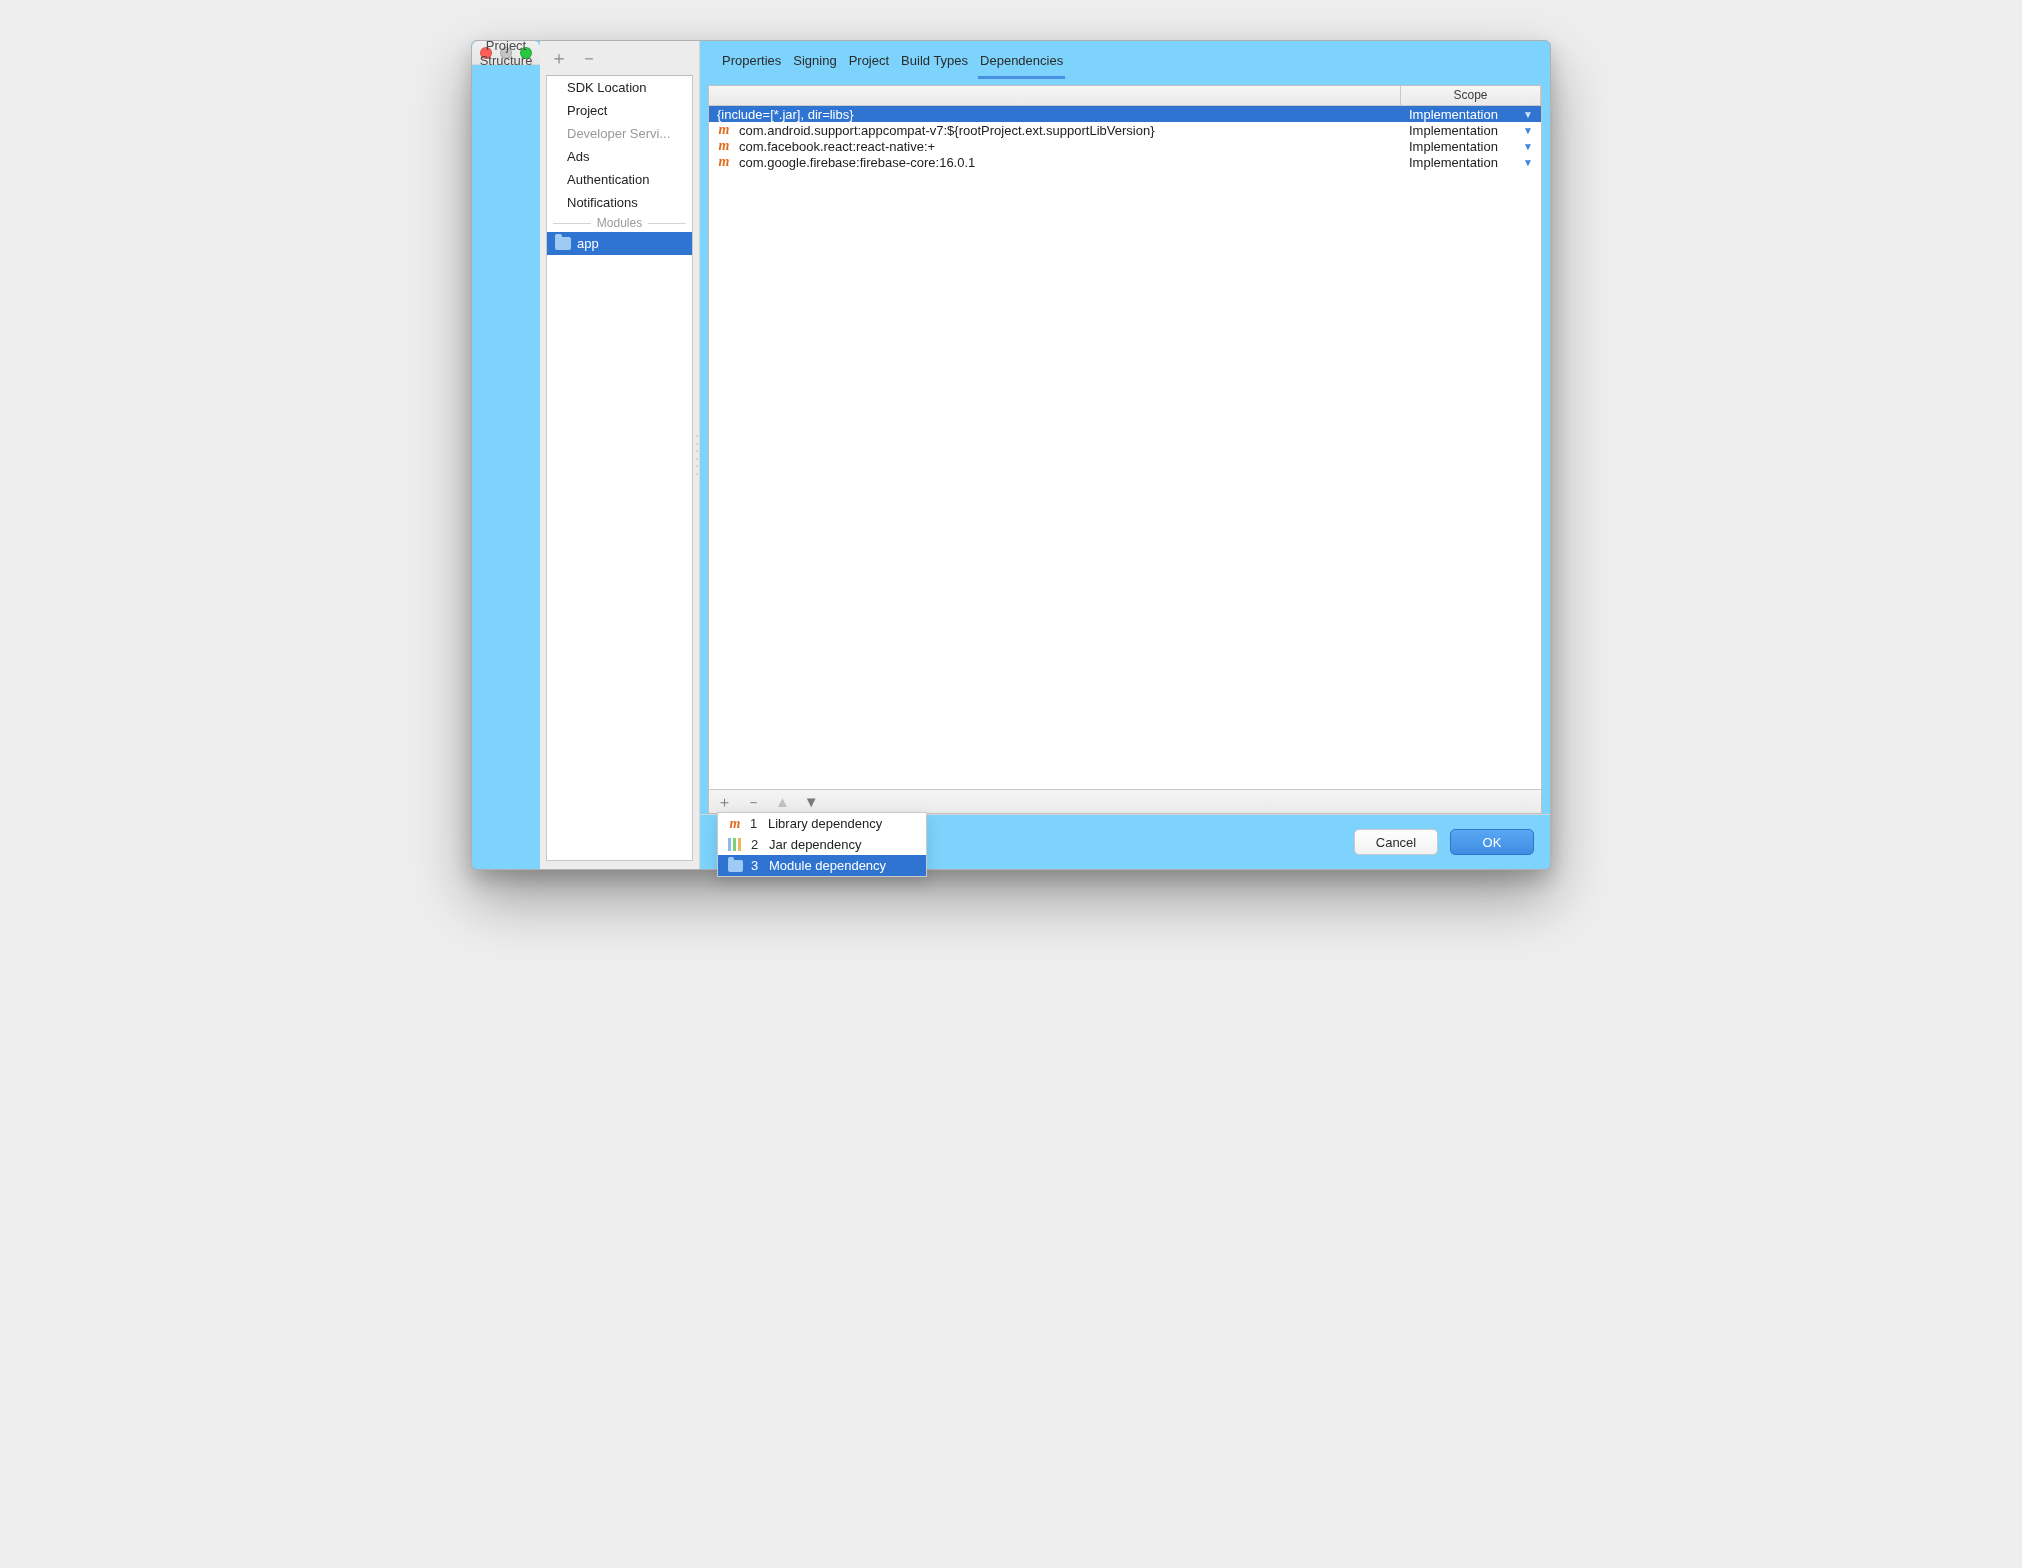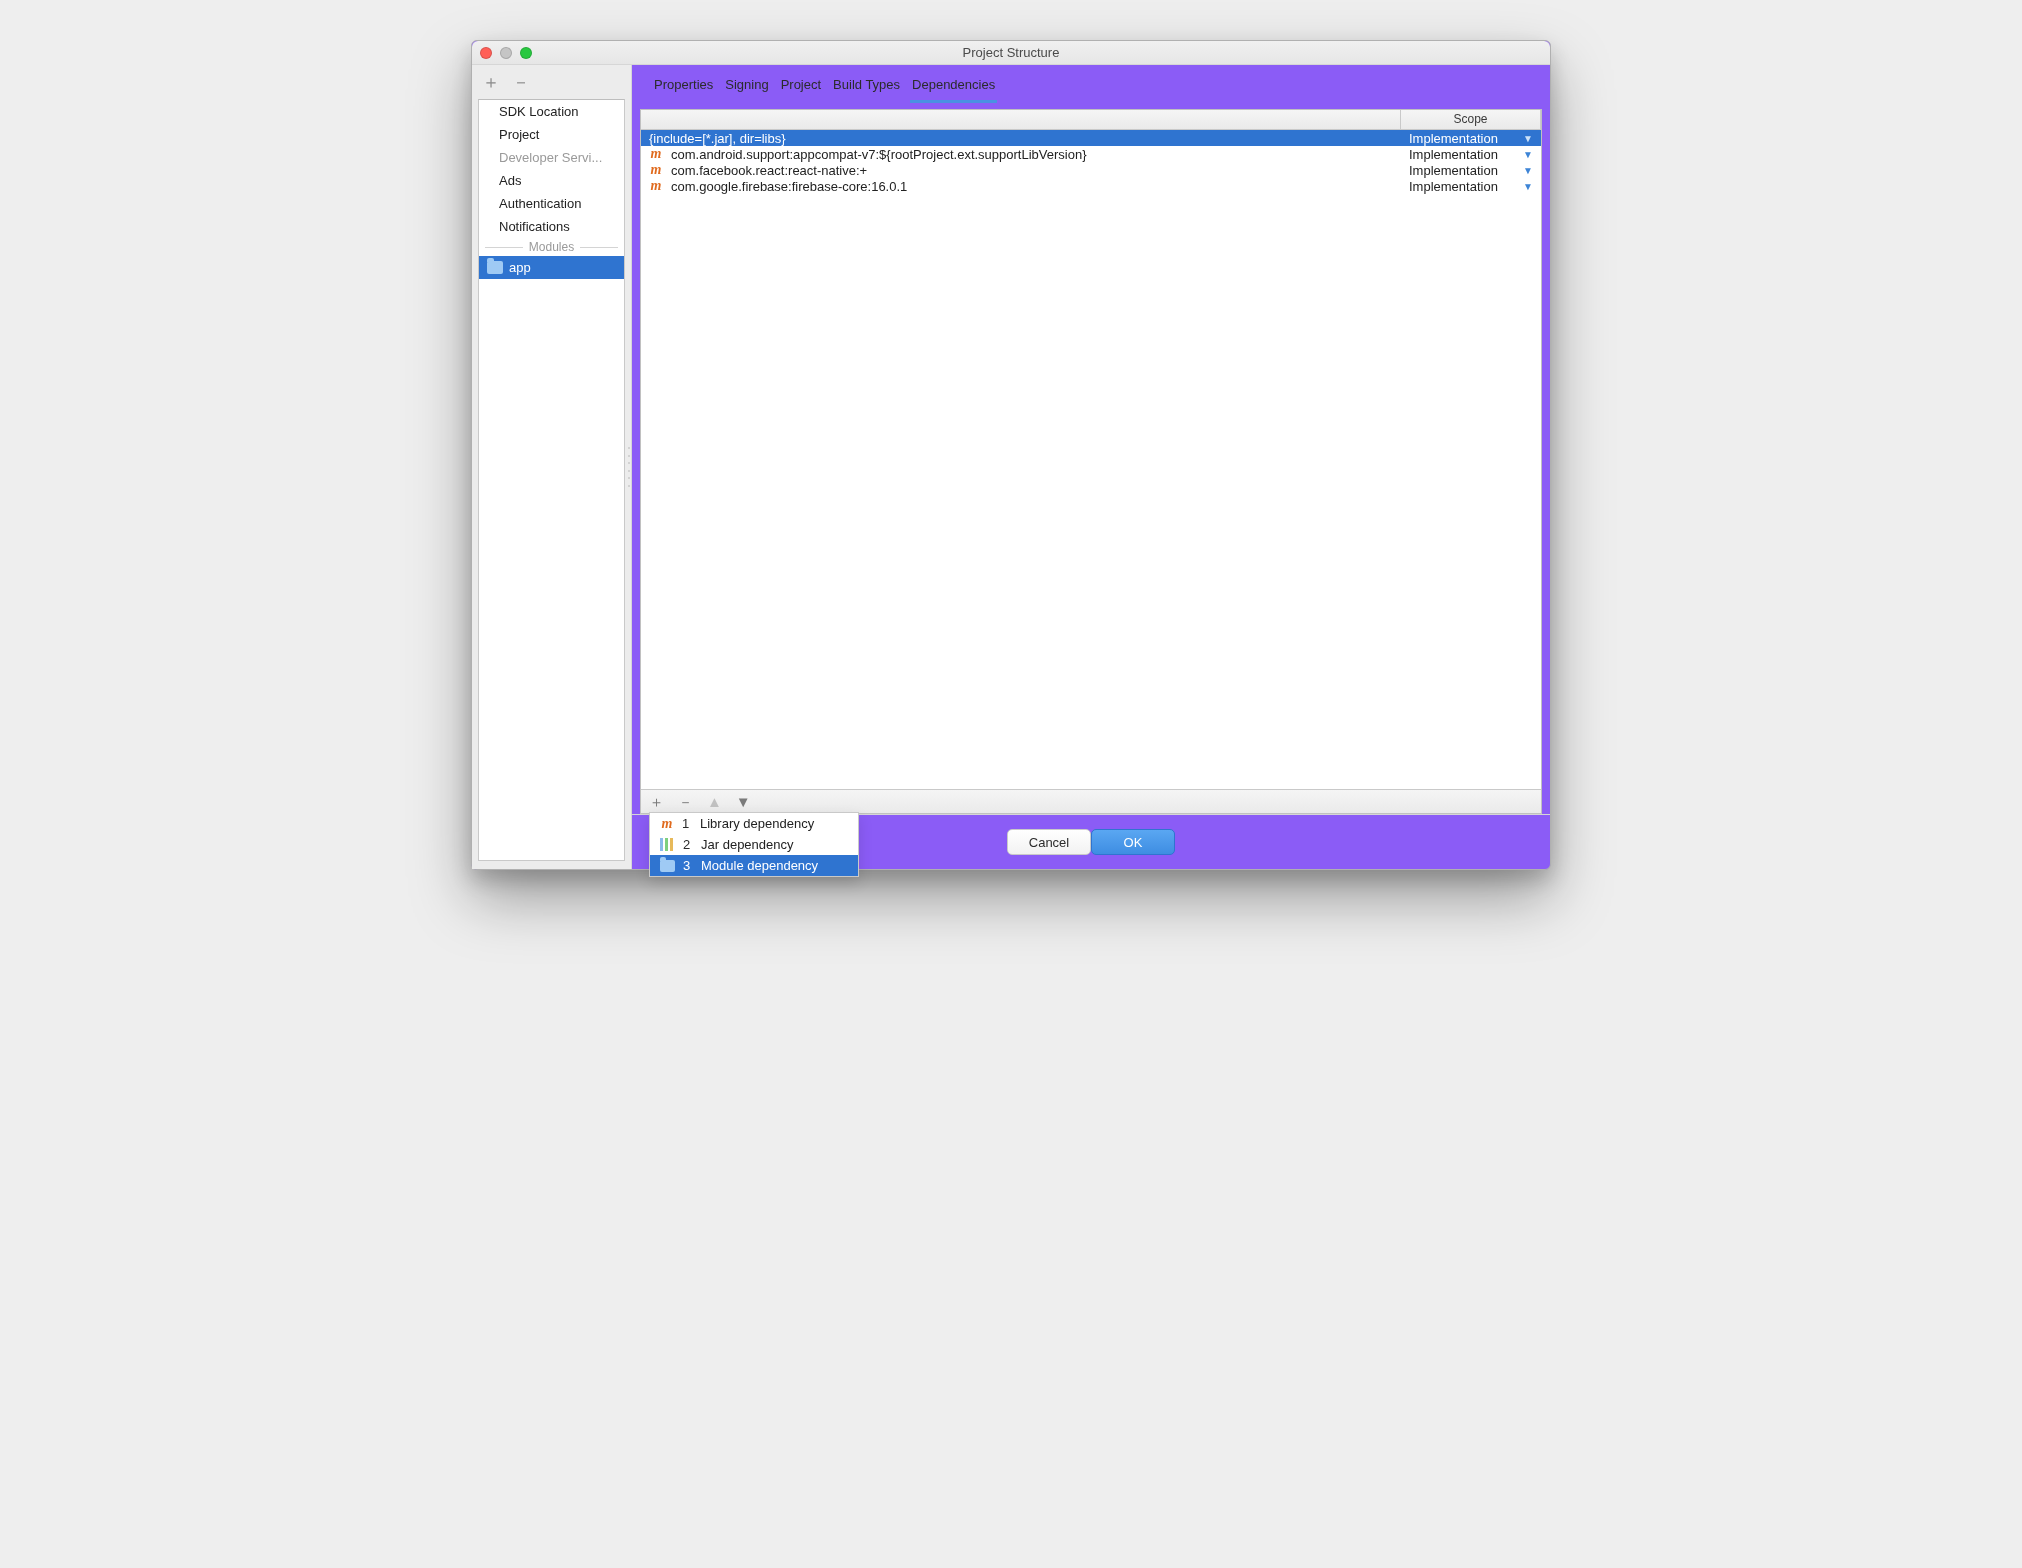--- a/index.html
+++ b/index.html
@@ -10,26 +10,26 @@
     background: #eeeeee;
     display: flex;
     align-items: flex-start;
     justify-content: center;
     padding: 40px 60px 120px 60px;
     color: #222;
   }
   .window {
     width: 1080px;
     height: 830px;
-    background: #8b5cf6;
+    background: #7dd3fc;
     border: 1px solid #b0b0b0;
     border-radius: 6px;
     box-shadow: 0 28px 60px rgba(0,0,0,.35), 0 10px 20px rgba(0,0,0,.18);
     display: flex;
-    flex-direction: column;
+    flex-direction: row;
     overflow: visible;
     position: relative;
   }
   
   .titlebar {
     height: 24px;
     display: flex;
     align-items: center;
     padding: 0 8px;
     border-bottom: 1px solid #d6d6d6;
@@ -167,21 +167,21 @@
   
   .grip {
     position:absolute; left:-6px; top:50%; transform:translateY(-50%);
     width:6px; height:40px; display:flex; flex-direction:column; justify-content:space-between; align-items:center;
     opacity:.35;
   }
   .grip span{ width:2px; height:2px; background:#888; border-radius:50%; }
 
   
   .footer {
-    display:flex; justify-content:center; 
+    display:flex; justify-content:flex-end; gap:12px;
     padding:14px 16px;
     border-top:1px solid #d6d6d6;
   }
   .btn {
     min-width:84px; height:26px; border-radius:5px; border:1px solid #c9c9c9;
     background:linear-gradient(#ffffff,#f2f2f2);
     font-size:13px; color:#2b2b2b; cursor:pointer;
   }
   .btn.primary {
     background:linear-gradient(#5aa7f2,#3e8de2);

